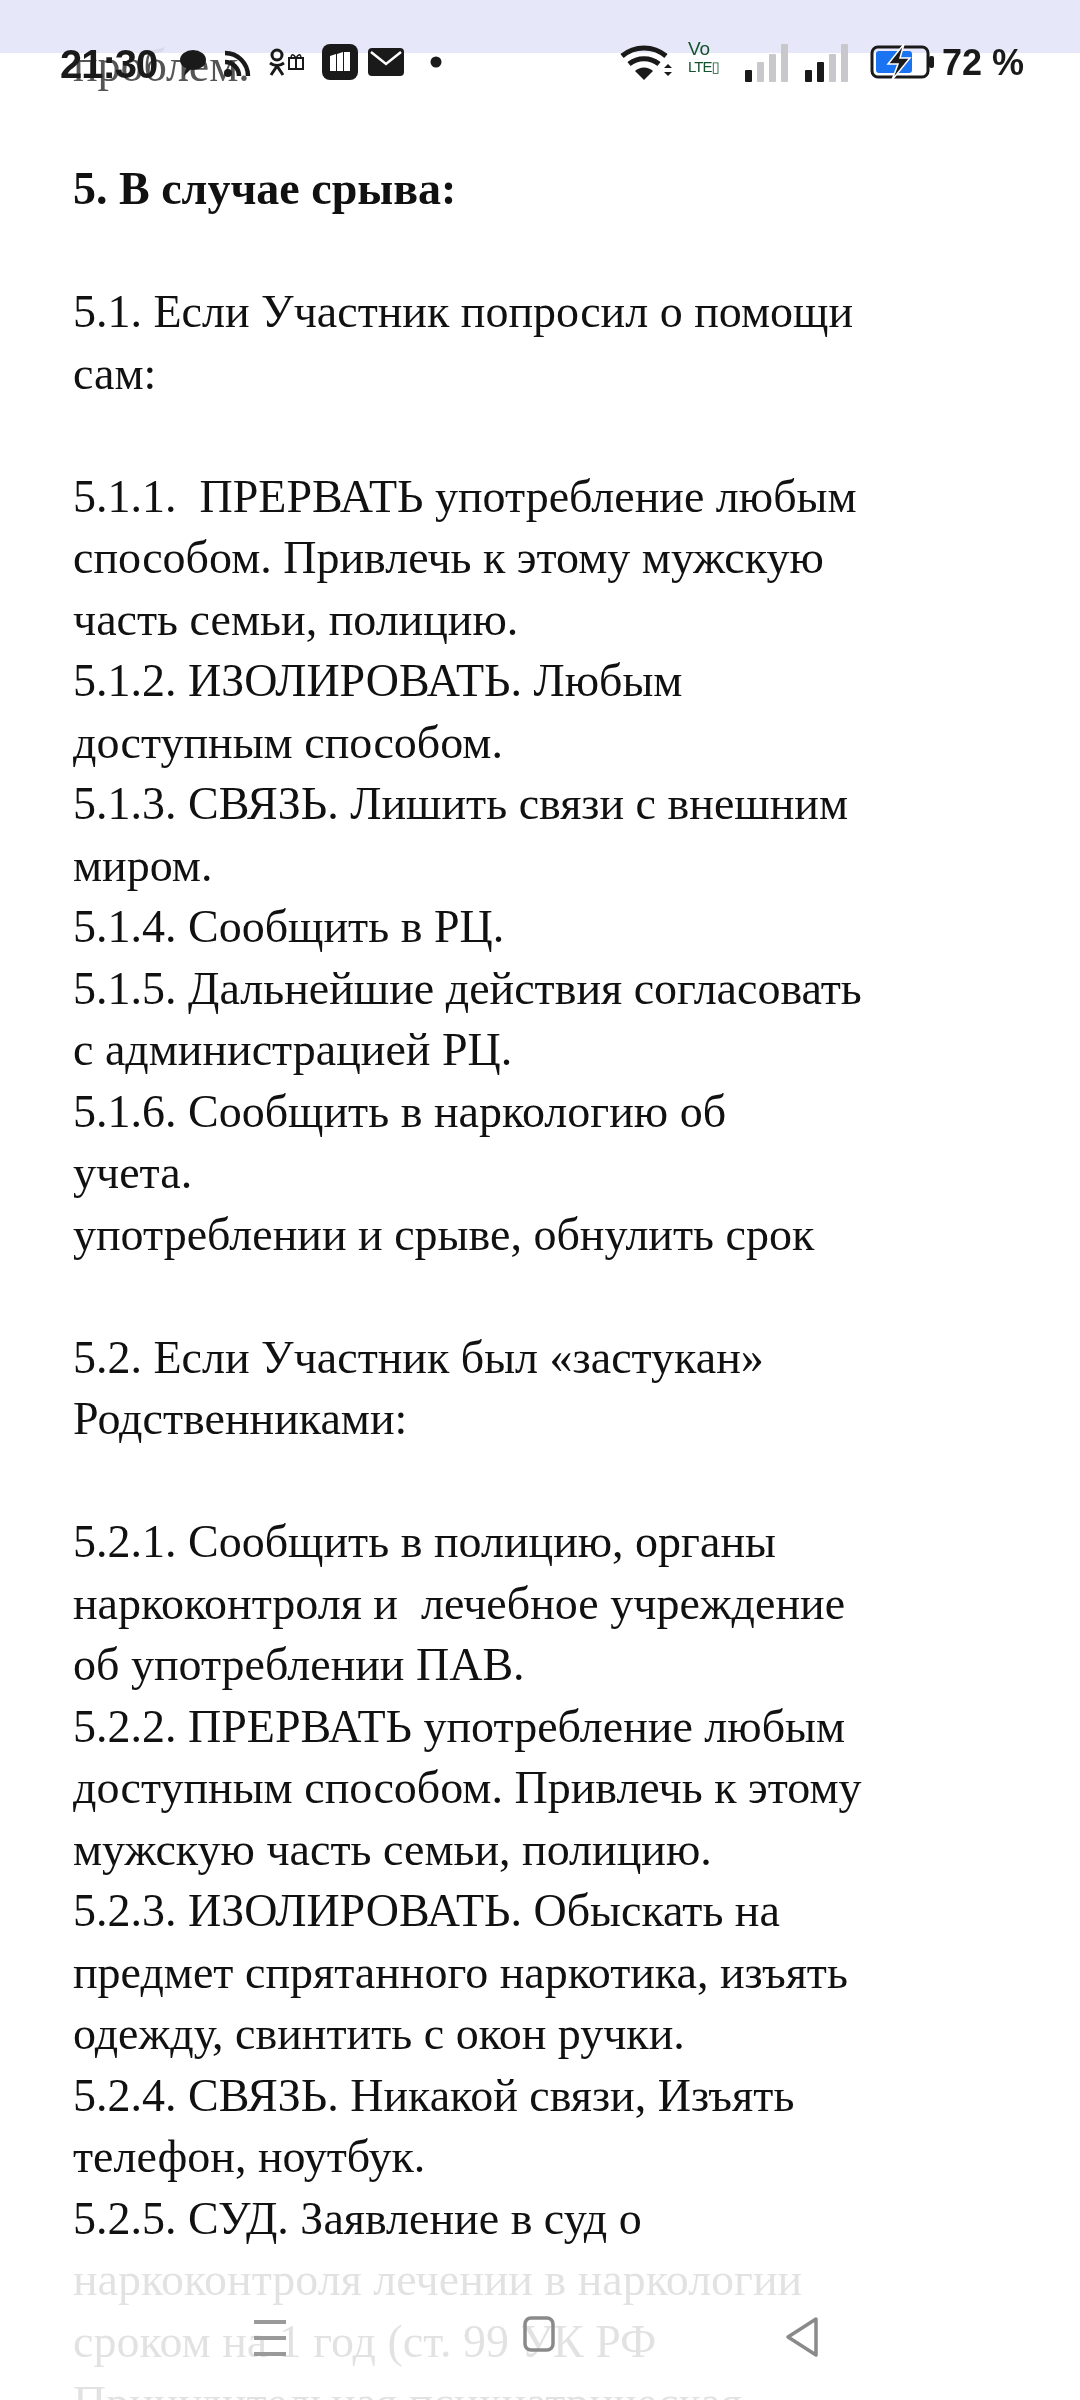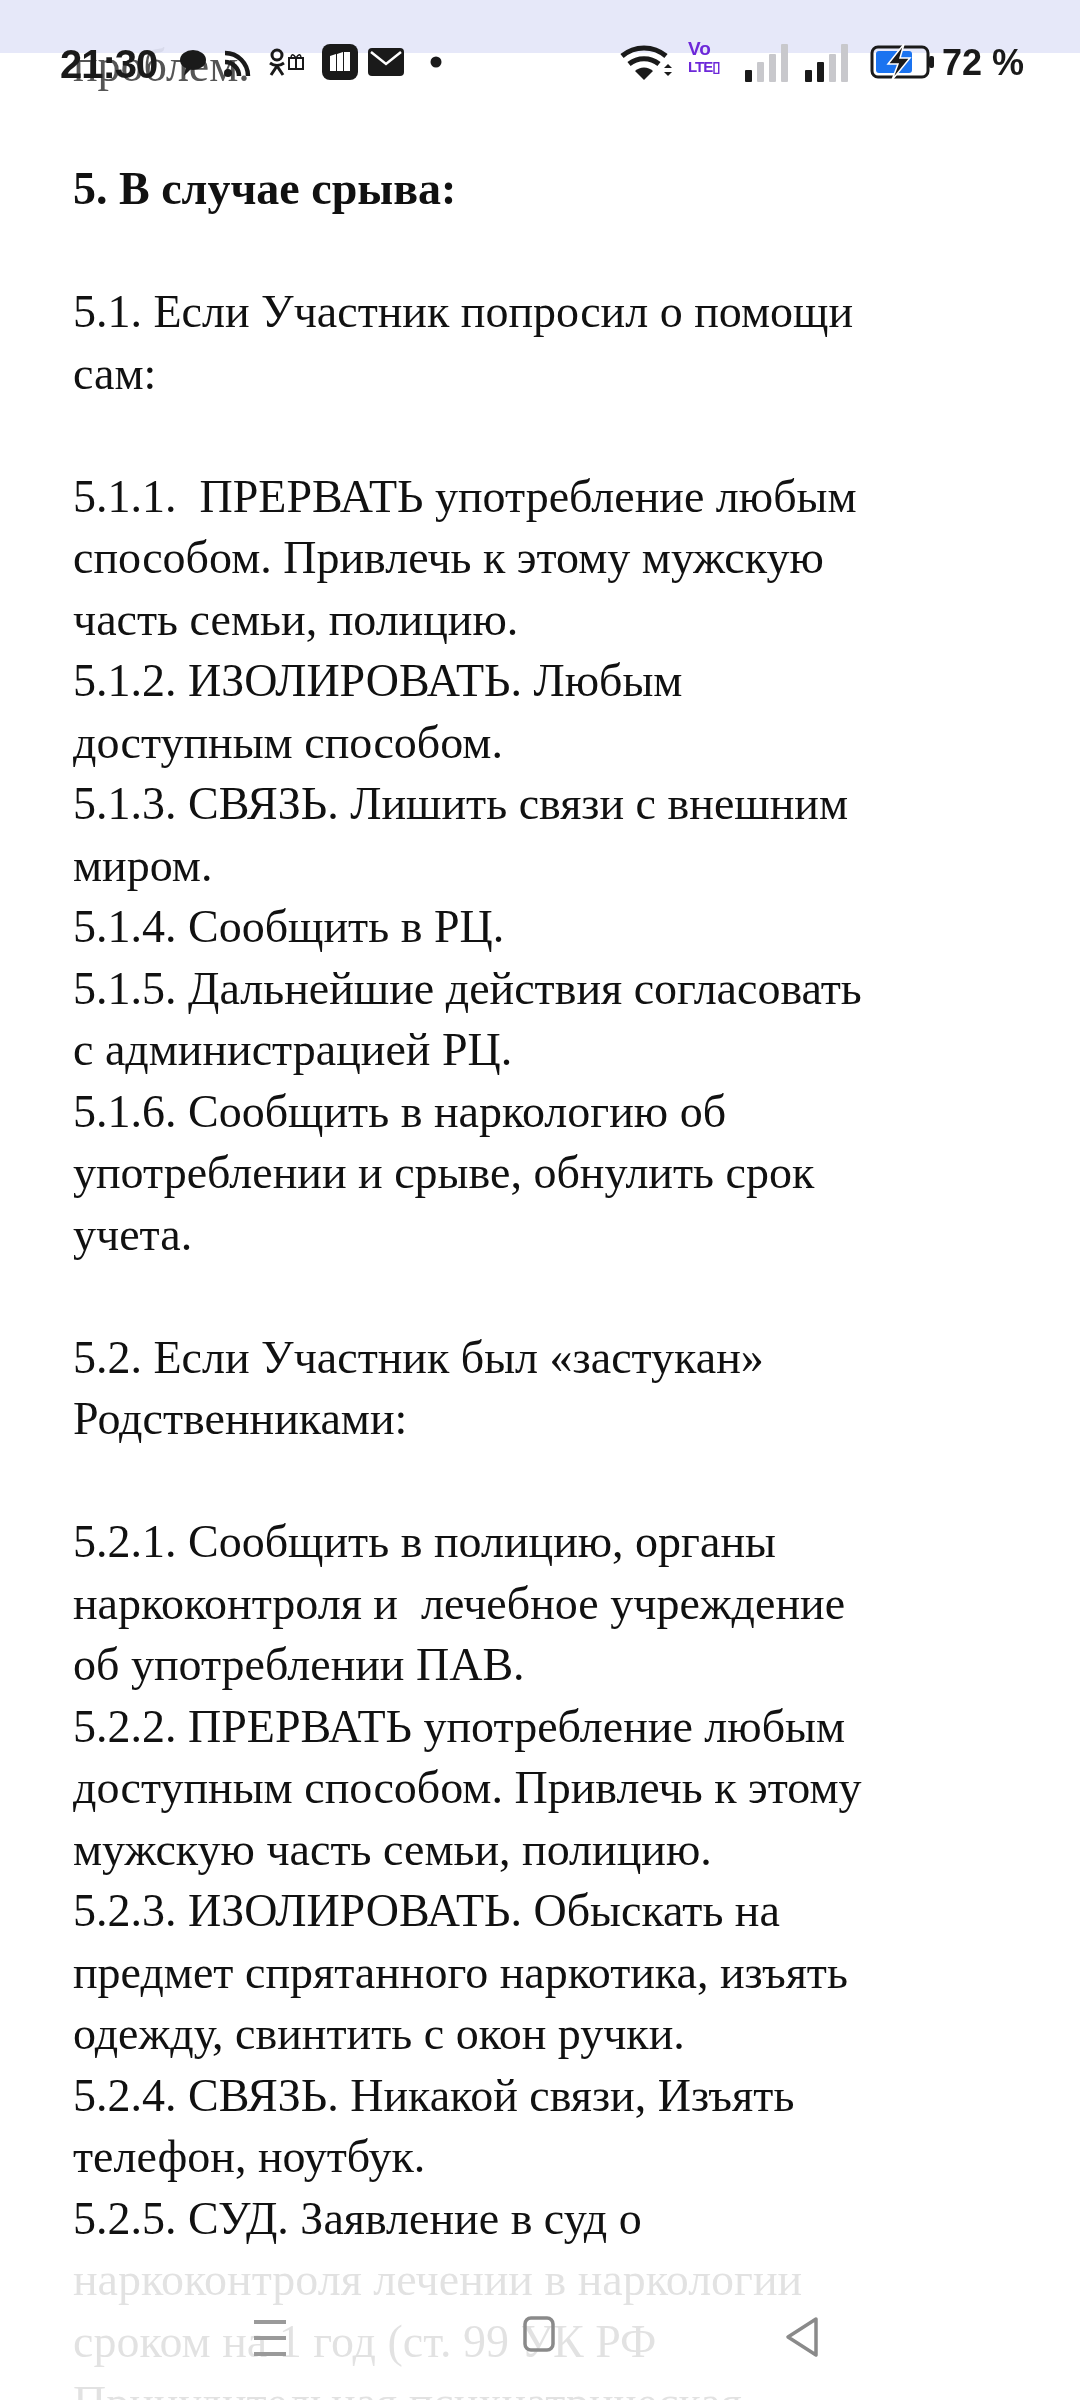--- a/index.html
+++ b/index.html
@@ -53,22 +53,22 @@
   <span class="line">способом. Привлечь к этому мужскую</span>
   <span class="line">часть семьи, полицию.</span>
   <span class="line">5.1.2. ИЗОЛИРОВАТЬ. Любым</span>
   <span class="line">доступным способом.</span>
   <span class="line">5.1.3. СВЯЗЬ. Лишить связи с внешним</span>
   <span class="line">миром.</span>
   <span class="line">5.1.4. Сообщить в РЦ.</span>
   <span class="line">5.1.5. Дальнейшие действия согласовать</span>
   <span class="line">с администрацией РЦ.</span>
   <span class="line">5.1.6. Сообщить в наркологию об</span>
+  <span class="line">учета.</span>
   <span class="line">употреблении и срыве, обнулить срок</span>
-  <span class="line">учета.</span>
   <span class="line"></span>
   <span class="line">5.2. Если Участник был «застукан»</span>
   <span class="line">Родственниками:</span>
   <span class="line"></span>
   <span class="line">5.2.1. Сообщить в полицию, органы</span>
   <span class="line">наркоконтроля и  лечебное учреждение</span>
   <span class="line">об употреблении ПАВ.</span>
   <span class="line">5.2.2. ПРЕРВАТЬ употребление любым</span>
   <span class="line">доступным способом. Привлечь к этому</span>
   <span class="line">мужскую часть семьи, полицию.</span>
@@ -124,21 +124,21 @@
     <circle cx="6" cy="6" r="5.5" fill="#1a1a1a"></circle>
   </svg>
 
   <svg class="sb-ico" style="left:620px;top:4px" width="52" height="40" viewBox="0 0 52 40">
     <path d="M2 14 A34 34 0 0 1 46 14" stroke="#1a1a1a" stroke-width="5" fill="none"></path>
     <path d="M9 22 A24 24 0 0 1 39 22" stroke="#1a1a1a" stroke-width="5" fill="none"></path>
     <path d="M24 38 L15 29 A13 13 0 0 1 33 29 Z" fill="#1a1a1a"></path>
     <path d="M44 26 L48 22 L52 26 Z M44 30 L52 30 L48 34 Z" fill="#1a1a1a"></path>
   </svg>
 
-  <div class="sb-ico" style="left:688px;top:2px;font-family:'Liberation Sans',sans-serif;font-weight:bold;line-height:18px;color:#6d28d9;">
+  <div class="sb-ico" style="left:688px;top:2px;font-family:'Liberation Sans',sans-serif;font-weight:normal;line-height:18px;color:#14532d;">
     <div style="font-size:19px;">Vo</div>
     <div style="font-size:15px;letter-spacing:-1px;">LTE▯</div>
   </div>
 
   <svg class="sb-ico" style="left:745px;top:6px" width="50" height="38" viewBox="0 0 50 38">
     <rect x="0" y="26" width="7" height="12" rx="1" fill="#1a1a1a"></rect>
     <rect x="12" y="18" width="7" height="20" rx="1" fill="#c8c8cc"></rect>
     <rect x="24" y="10" width="7" height="28" rx="1" fill="#c8c8cc"></rect>
     <rect x="36" y="0" width="7" height="38" rx="1" fill="#c8c8cc"></rect>
   </svg>

